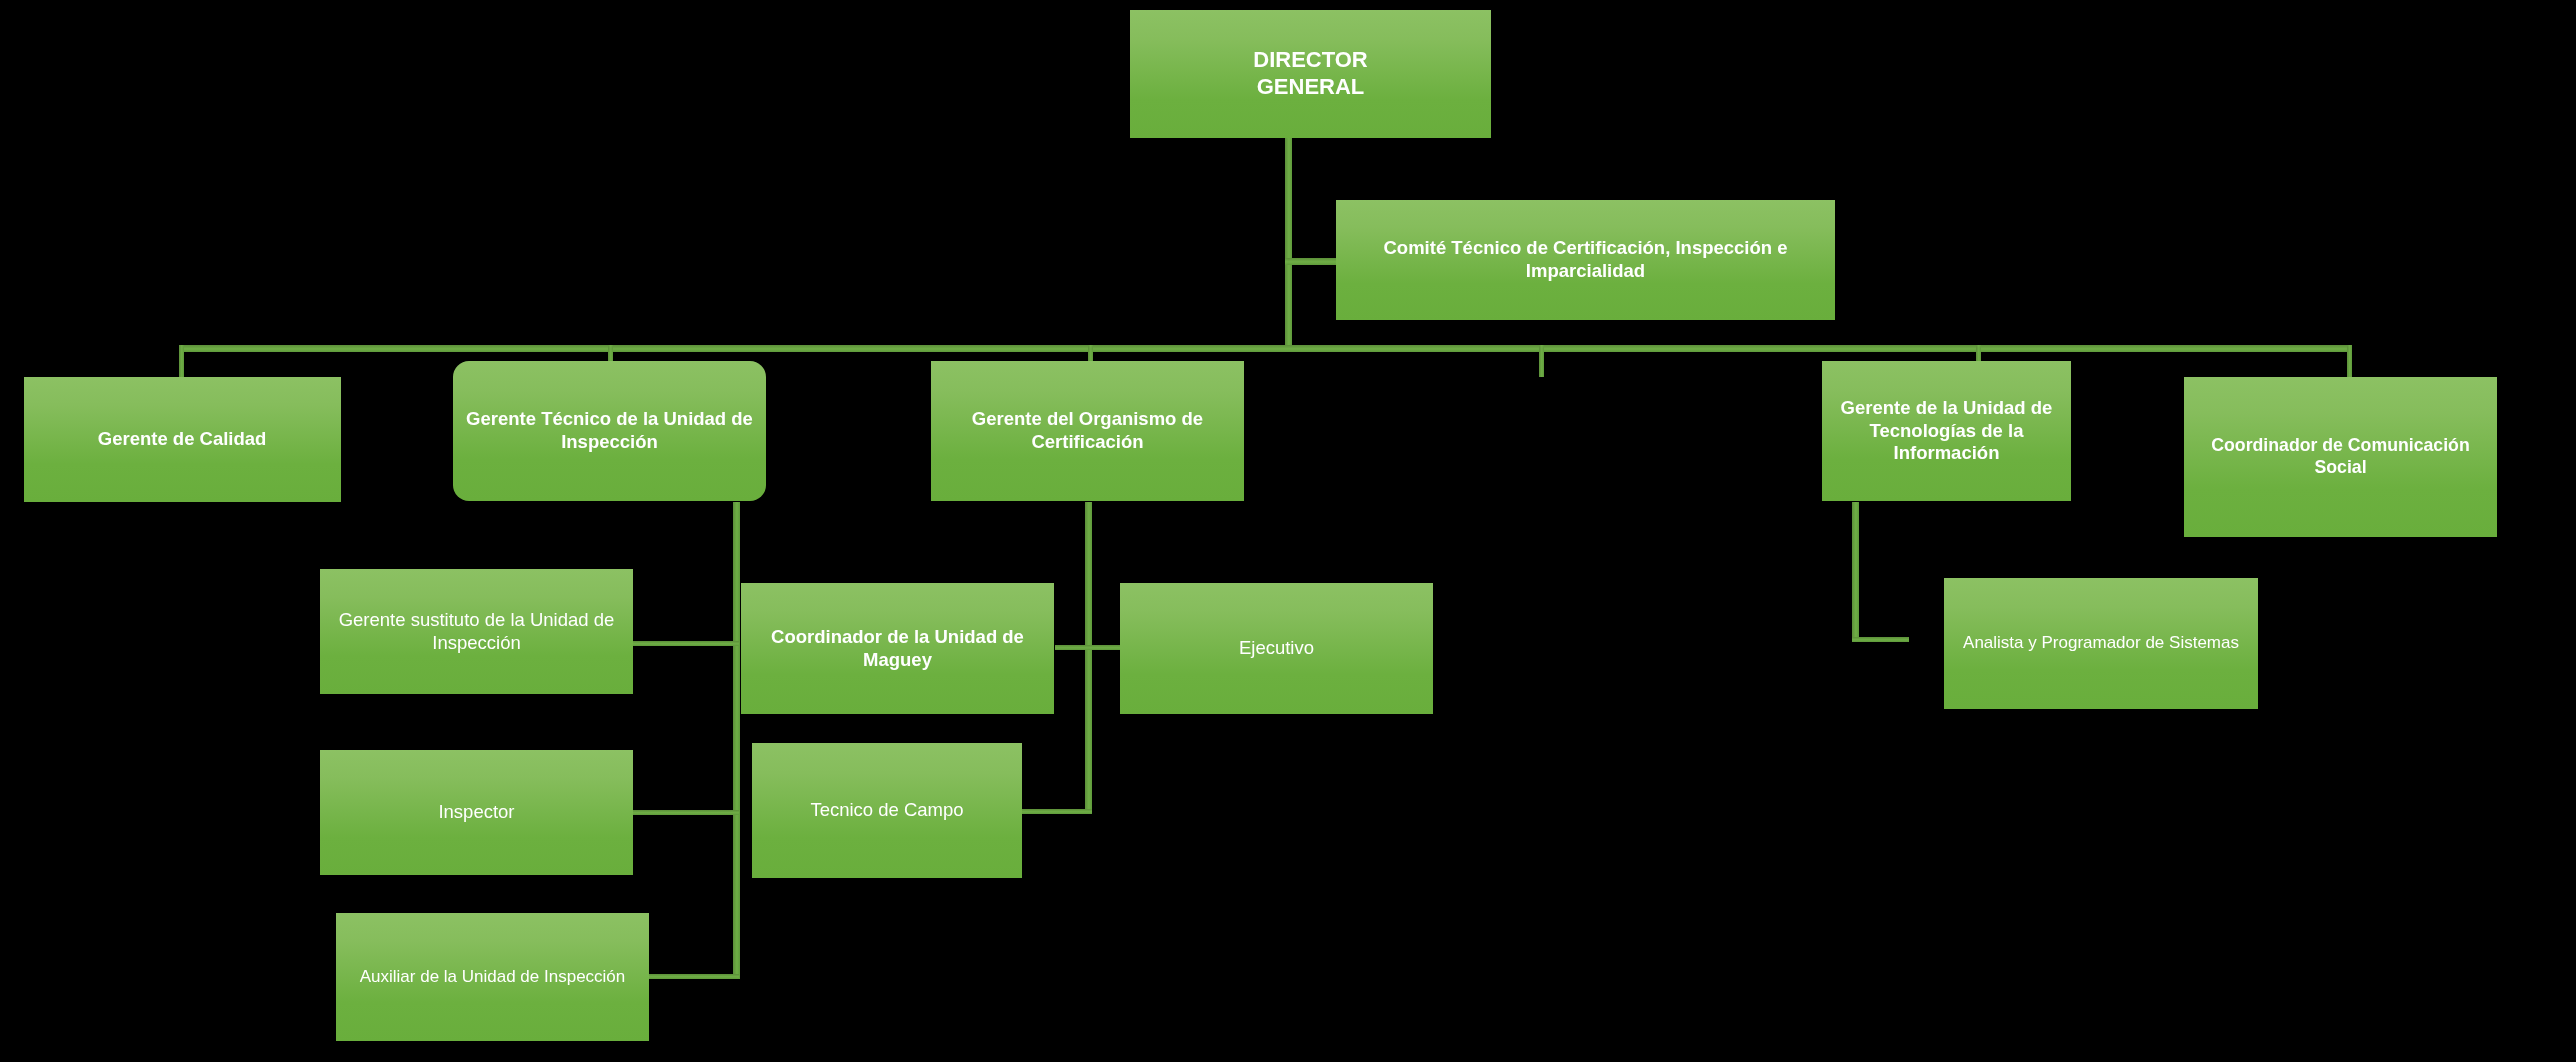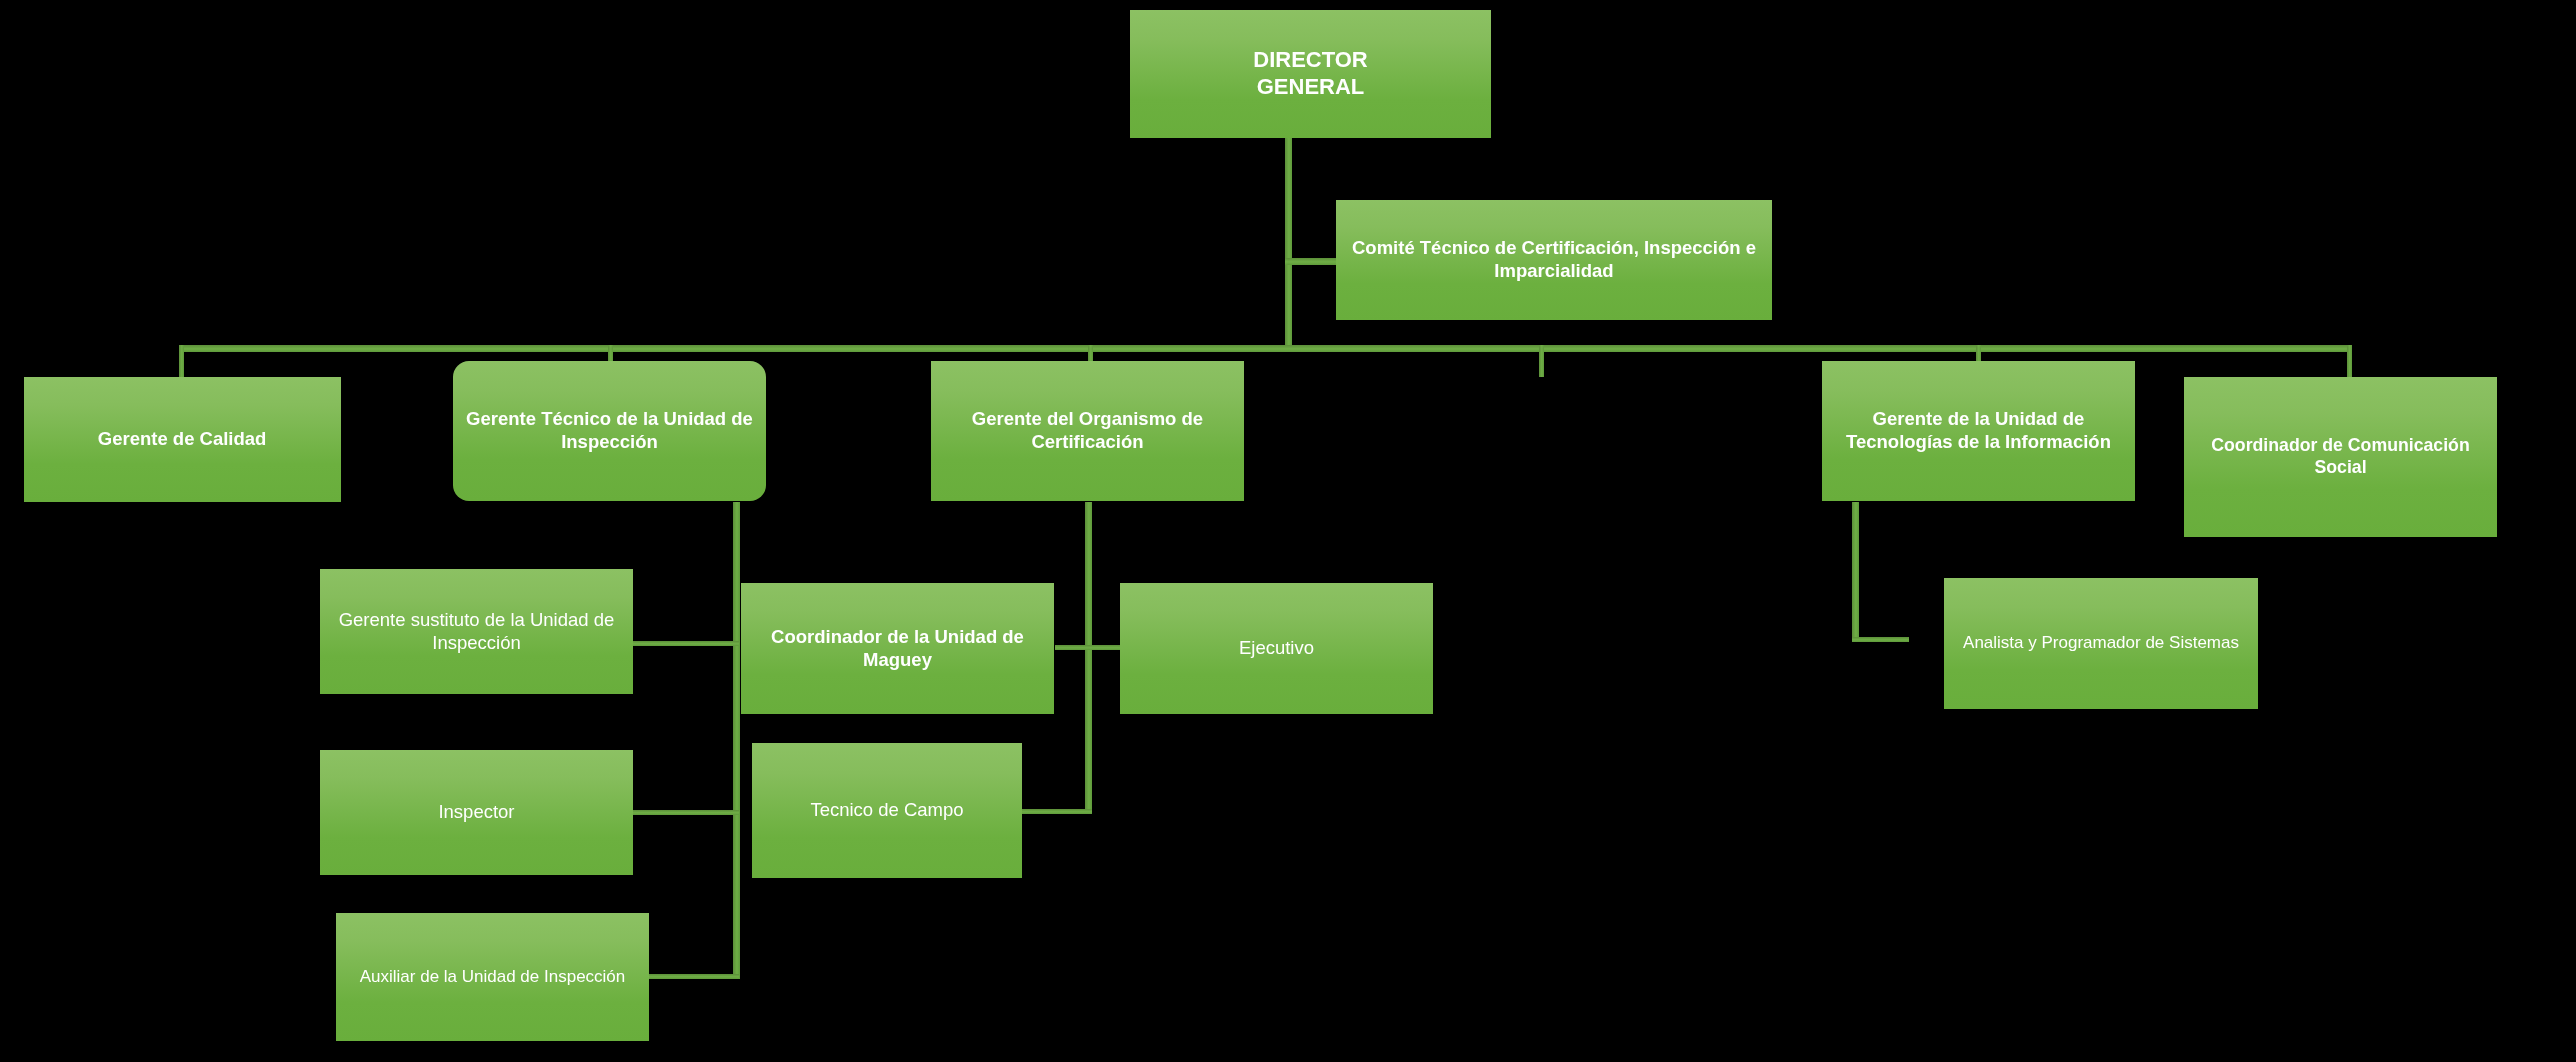--- a/index.html
+++ b/index.html
@@ -78,38 +78,38 @@
   <div class="conn vshade" style="left:1852px; top:502px; width:6.7px; height:140px;"></div>
   <div class="conn shade" style="left:1852px; top:637px; width:57px; height:5px;"></div>
 
   <div class="node bold" style="left:1130px; top:10px; width:361px; height:128px; font-size:22px;">
     <span class="label">
       <span>DIRECTOR</span><br>
       <span>GENERAL</span>
     </span>
   </div>
 
-  <div class="node bold" style="left:1336px; top:200px; width:436px; height:120px; font-size:18.5px;">
+  <div class="node bold" style="left:1336px; top:200px; width:499px; height:120px; font-size:18.5px;">
     <span class="label">Comité Técnico de Certificación, Inspección e Imparcialidad</span>
   </div>
 
   <div class="node bold" style="left:23.6px; top:377px; width:317px; height:125px; font-size:18.5px;">
     <span class="label">Gerente de Calidad</span>
   </div>
 
   <div class="node bold" style="left:453px; top:361px; width:313px; height:140px; font-size:18.5px;border-radius:16px;">
     <span class="label">Gerente Técnico de la Unidad de Inspección</span>
   </div>
 
   <div class="node bold" style="left:931px; top:361px; width:313px; height:140px; font-size:18.5px;">
     <span class="label">Gerente del Organismo de Certificación</span>
   </div>
 
 
-  <div class="node bold" style="left:1822px; top:361px; width:313px; height:140px; font-size:18.5px;">
+  <div class="node bold" style="left:1822px; top:361px; width:249px; height:140px; font-size:18.5px;">
     <span class="label">Gerente de la Unidad de Tecnologías de la Información</span>
   </div>
 
   <div class="node bold" style="left:2184px; top:377px; width:313px; height:160px; font-size:17.7px;">
     <span class="label">Coordinador de Comunicación Social</span>
   </div>
 
   <div class="node" style="left:320px; top:569px; width:313px; height:125px; font-size:18.5px;">
     <span class="label">Gerente sustituto de la Unidad de Inspección</span>
   </div>

